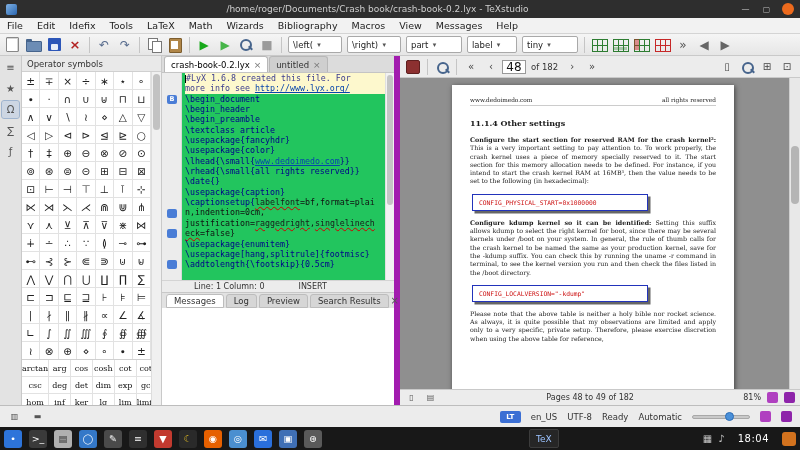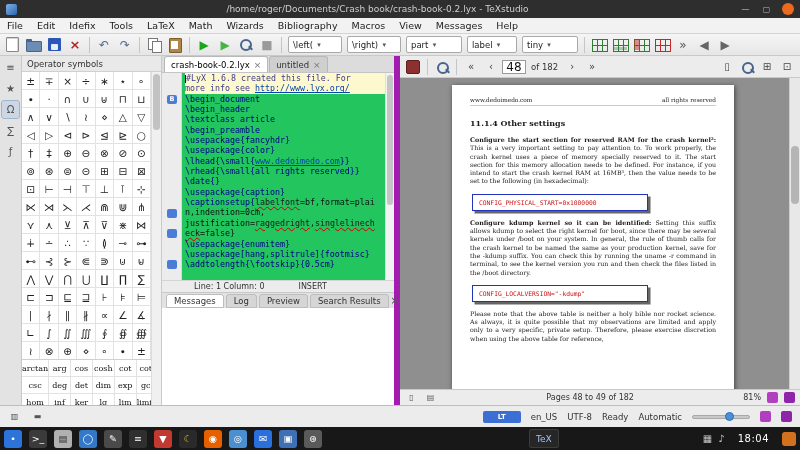--- a/index.html
+++ b/index.html
@@ -110,21 +110,21 @@
 .code-box{margin:8px 0 4px 2px;width:176px;border:1px solid #2233bb;box-shadow:2.5px 2.5px 0 rgba(20,20,20,.65);padding:4px 6px;font-family:"DejaVu Sans Mono",monospace;font-size:6.3px;color:#cc1111;background:#fff}
 .pdf-statusbar{height:16px;background:#ececec;border-top:1px solid #c9c9c9;display:flex;align-items:center;font-size:8px;color:#333;padding:0 5px;g6ap:6px;gap:6px}
 .pdf-statusbar .sp{flex:1}
 .mini-icon{width:13px;height:13px;display:flex;align-items:center;justify-content:center;font-size:8px;color:#555}
 .magenta-icon{width:11px;height:11px;border-radius:2px;background:#b040c0}
 .magenta-icon.alt{background:#8e24aa}
 
 
 .statusbar{position:absolute;left:0;right:0;bottom:23px;height:22px;background:#ececec;border-top:1px solid #bdbdbd;display:flex;align-items:center;font-size:8.5px;color:#333;padding:0 8px;gap:10px}
 .sb-right{margin-left:auto;display:flex;align-items:center;gap:10px}
-.lt-badge{width:38px;height:12px;background:#3b6fd4;color:#fff;font-size:7px;font-weight:bold;display:flex;align-items:center;justify-content:center;border-radius:2px}
+.lt-badge{width:21px;height:12px;background:#3b6fd4;color:#fff;font-size:7px;font-weight:bold;display:flex;align-items:center;justify-content:center;border-radius:2px}
 .sb-slider{width:58px;height:4px;background:#c9c9c9;border:1px solid #a8a8a8;border-radius:2px;position:relative}
 .sb-slider .knob{position:absolute;top:-3.5px;left:58%;width:9px;height:9px;border-radius:50%;background:#4a90d9;border:1px solid #2c6cb5}
 
 
 .taskbar{position:absolute;left:0;right:0;bottom:0;height:23px;background:#181818;display:flex;align-items:center;padding:0 4px;gap:7px}
 .taskbar-apps{display:flex;align-items:center;gap:7px}
 .tk-icon{width:18px;height:18px;border-radius:3px;display:flex;align-items:center;justify-content:center;font-size:9.5px;color:#fff;overflow:hidden}
 .tk-window{margin-left:200px;height:19px;padding:0 6px;background:#262626;border:1px solid #3c3c3c;border-radius:2px;color:#9cc3ff;font-size:9px;display:flex;align-items:center}
 .tray{margin-left:auto;display:flex;gap:6px;align-items:center}
 .tray-icon{color:#c9c9c9;font-size:10px}
@@ -368,22 +368,22 @@
             <span class="gutter-mark" data-name="gutter-mark-icon" style="top: 21.7px;">B</span>
             <span class="gutter-mark" data-name="gutter-mark-icon" style="top: 135.55px;"></span>
             <span class="gutter-mark" data-name="gutter-mark-icon" style="top: 156.25px;"></span>
             <span class="gutter-mark" data-name="gutter-mark-icon" style="top: 187.3px;"></span>
           </div>
         <div class="code-area" data-name="code-area">
             <div class="code-line current" data-name="code-line"><span class="caret" data-name="text-cursor"></span><span class="seg-c">#LyX 1.6.8 created this file. For</span></div>
             <div class="code-line current" data-name="code-line"><span class="seg-c">more info see </span><span class="seg-u">http://www.lyx.org/</span></div>
             <div class="code-line" data-name="code-line"><span class="seg-k">\begin_document</span></div>
             <div class="code-line" data-name="code-line"><span class="seg-k">\begin_header</span></div>
+            <div class="code-line" data-name="code-line"><span class="seg-k">\begin_preamble</span></div>
             <div class="code-line" data-name="code-line"><span class="seg-k">\textclass article</span></div>
-            <div class="code-line" data-name="code-line"><span class="seg-k">\begin_preamble</span></div>
             <div class="code-line" data-name="code-line"><span class="seg-k">\usepackage{fancyhdr}</span></div>
             <div class="code-line" data-name="code-line"><span class="seg-k">\usepackage{color}</span></div>
             <div class="code-line" data-name="code-line"><span class="seg-k">\lhead{\small{</span><span class="seg-u">www.dedoimedo.com</span><span class="seg-k">}}</span></div>
             <div class="code-line" data-name="code-line"><span class="seg-k">\rhead{\small{all rights reserved}}</span></div>
             <div class="code-line" data-name="code-line"><span class="seg-k">\date{}</span></div>
             <div class="code-line" data-name="code-line"><span class="seg-k">\usepackage{caption}</span></div>
             <div class="code-line" data-name="code-line"><span class="seg-k">\captionsetup{</span><span class="seg-e">labelfont</span><span class="seg-t">=bf,format=plai</span></div>
             <div class="code-line" data-name="code-line"><span class="seg-t">n,indention=0cm,</span></div>
             <div class="code-line" data-name="code-line"><span class="seg-t">justification=</span><span class="seg-e">raggedright</span><span class="seg-t">,</span><span class="seg-e">singlelinech</span></div>
             <div class="code-line" data-name="code-line"><span class="seg-e">eck</span><span class="seg-t">=false}</span></div>

